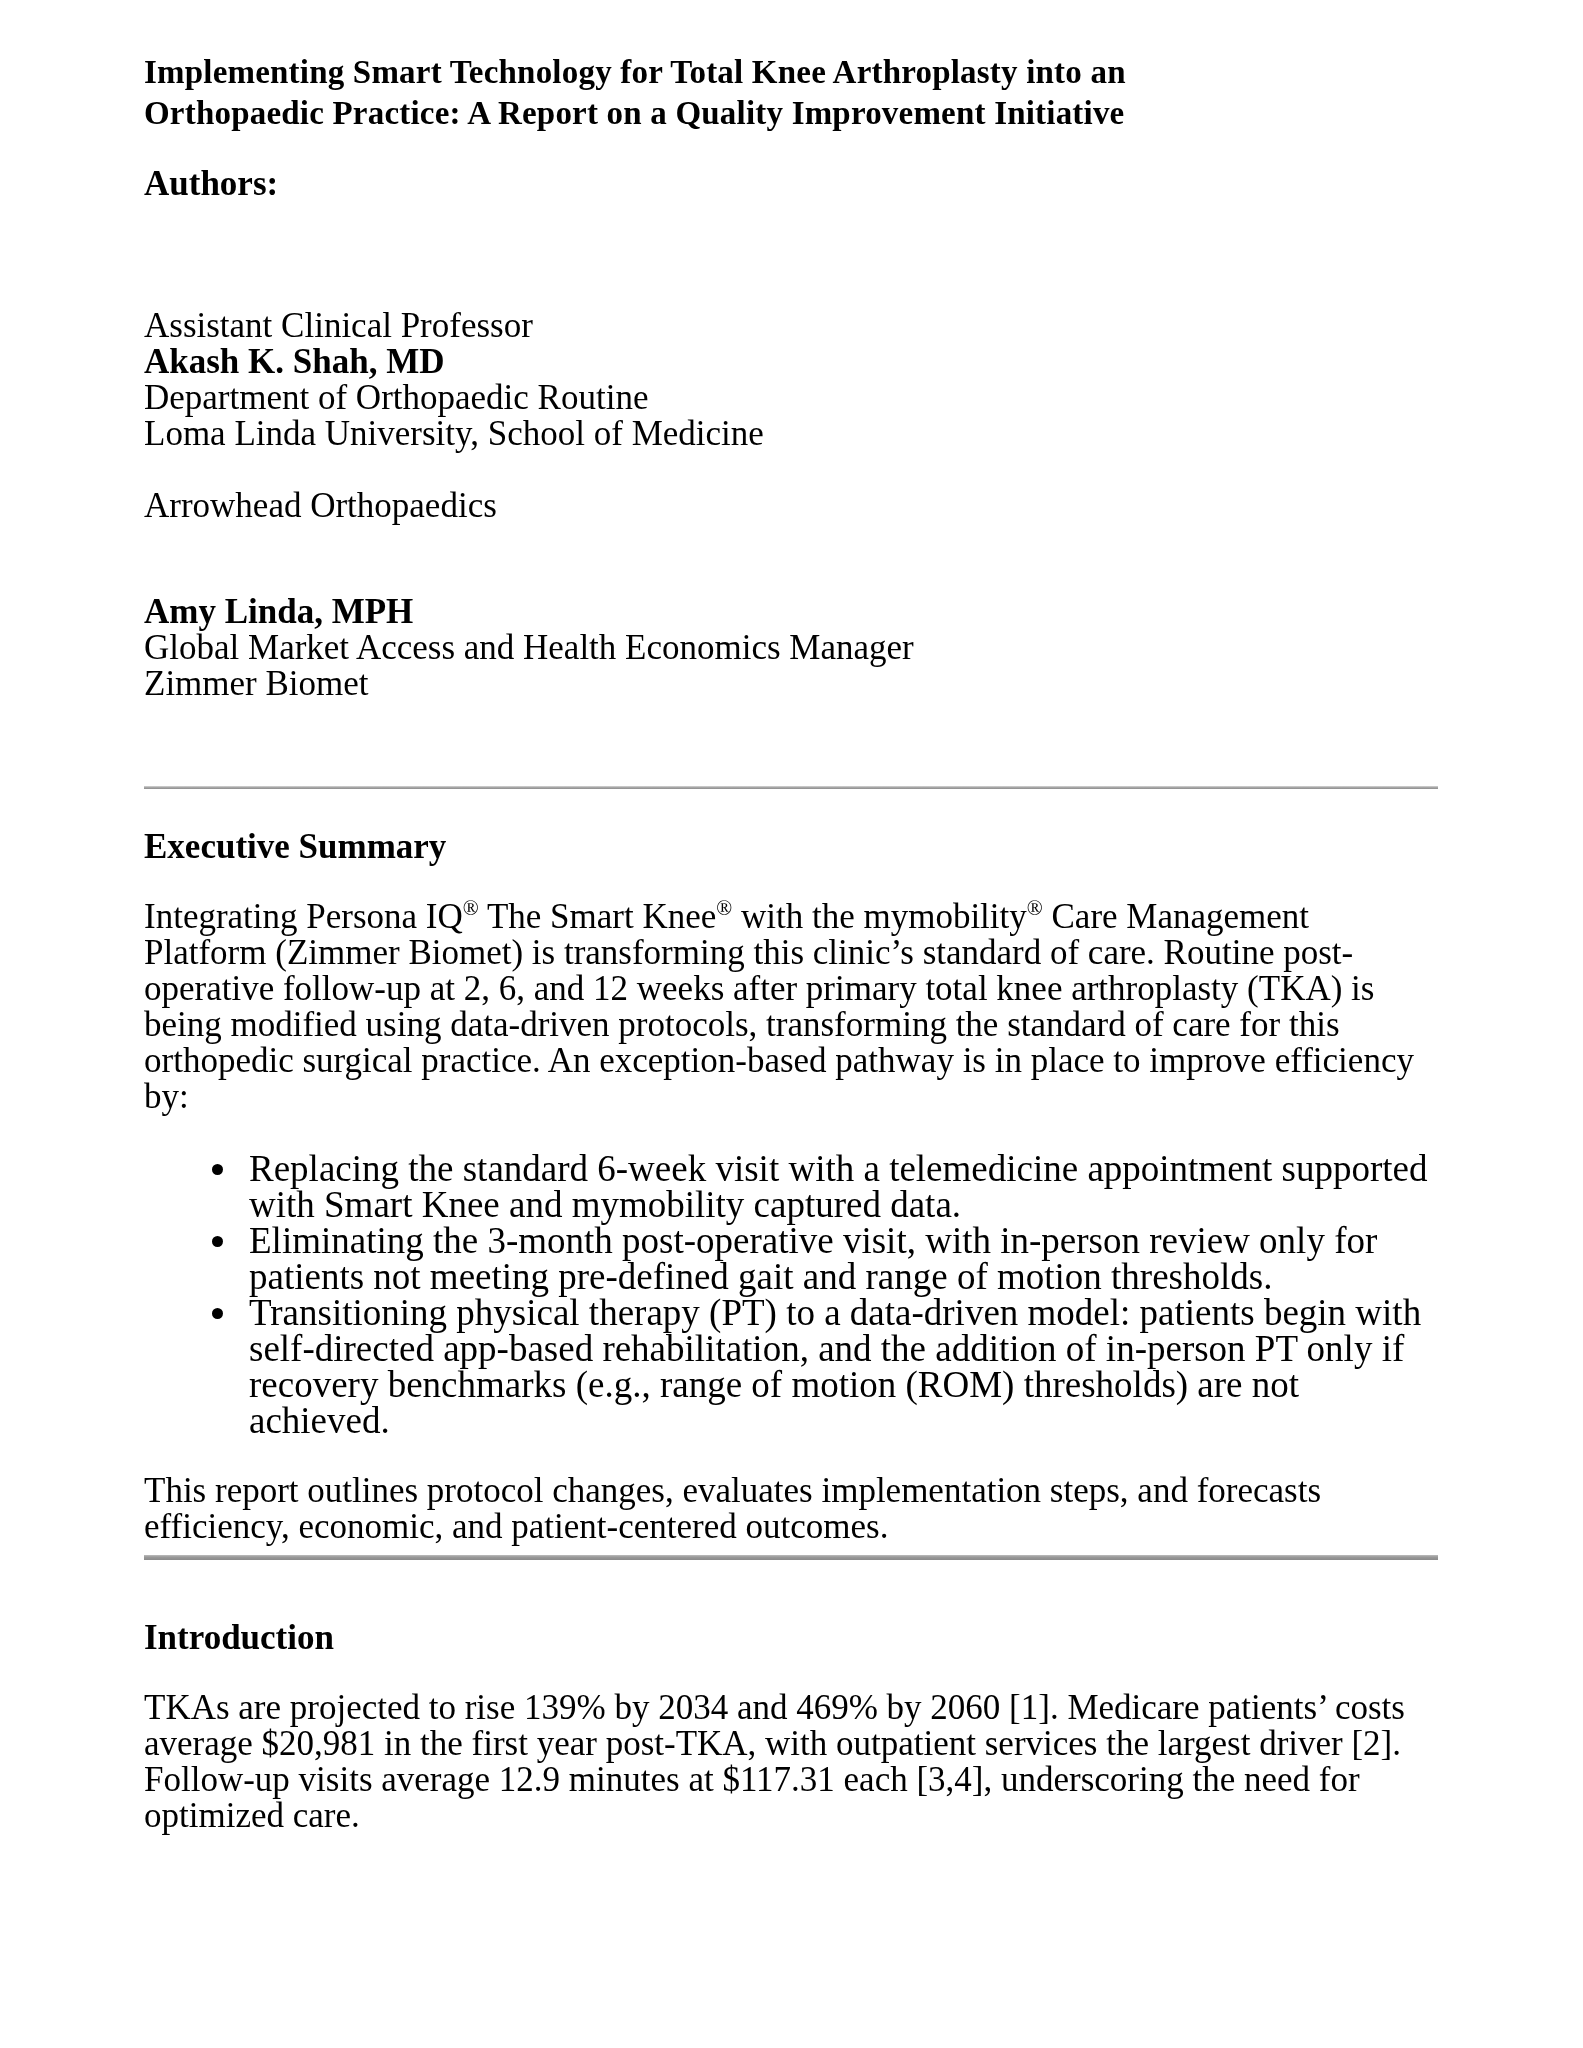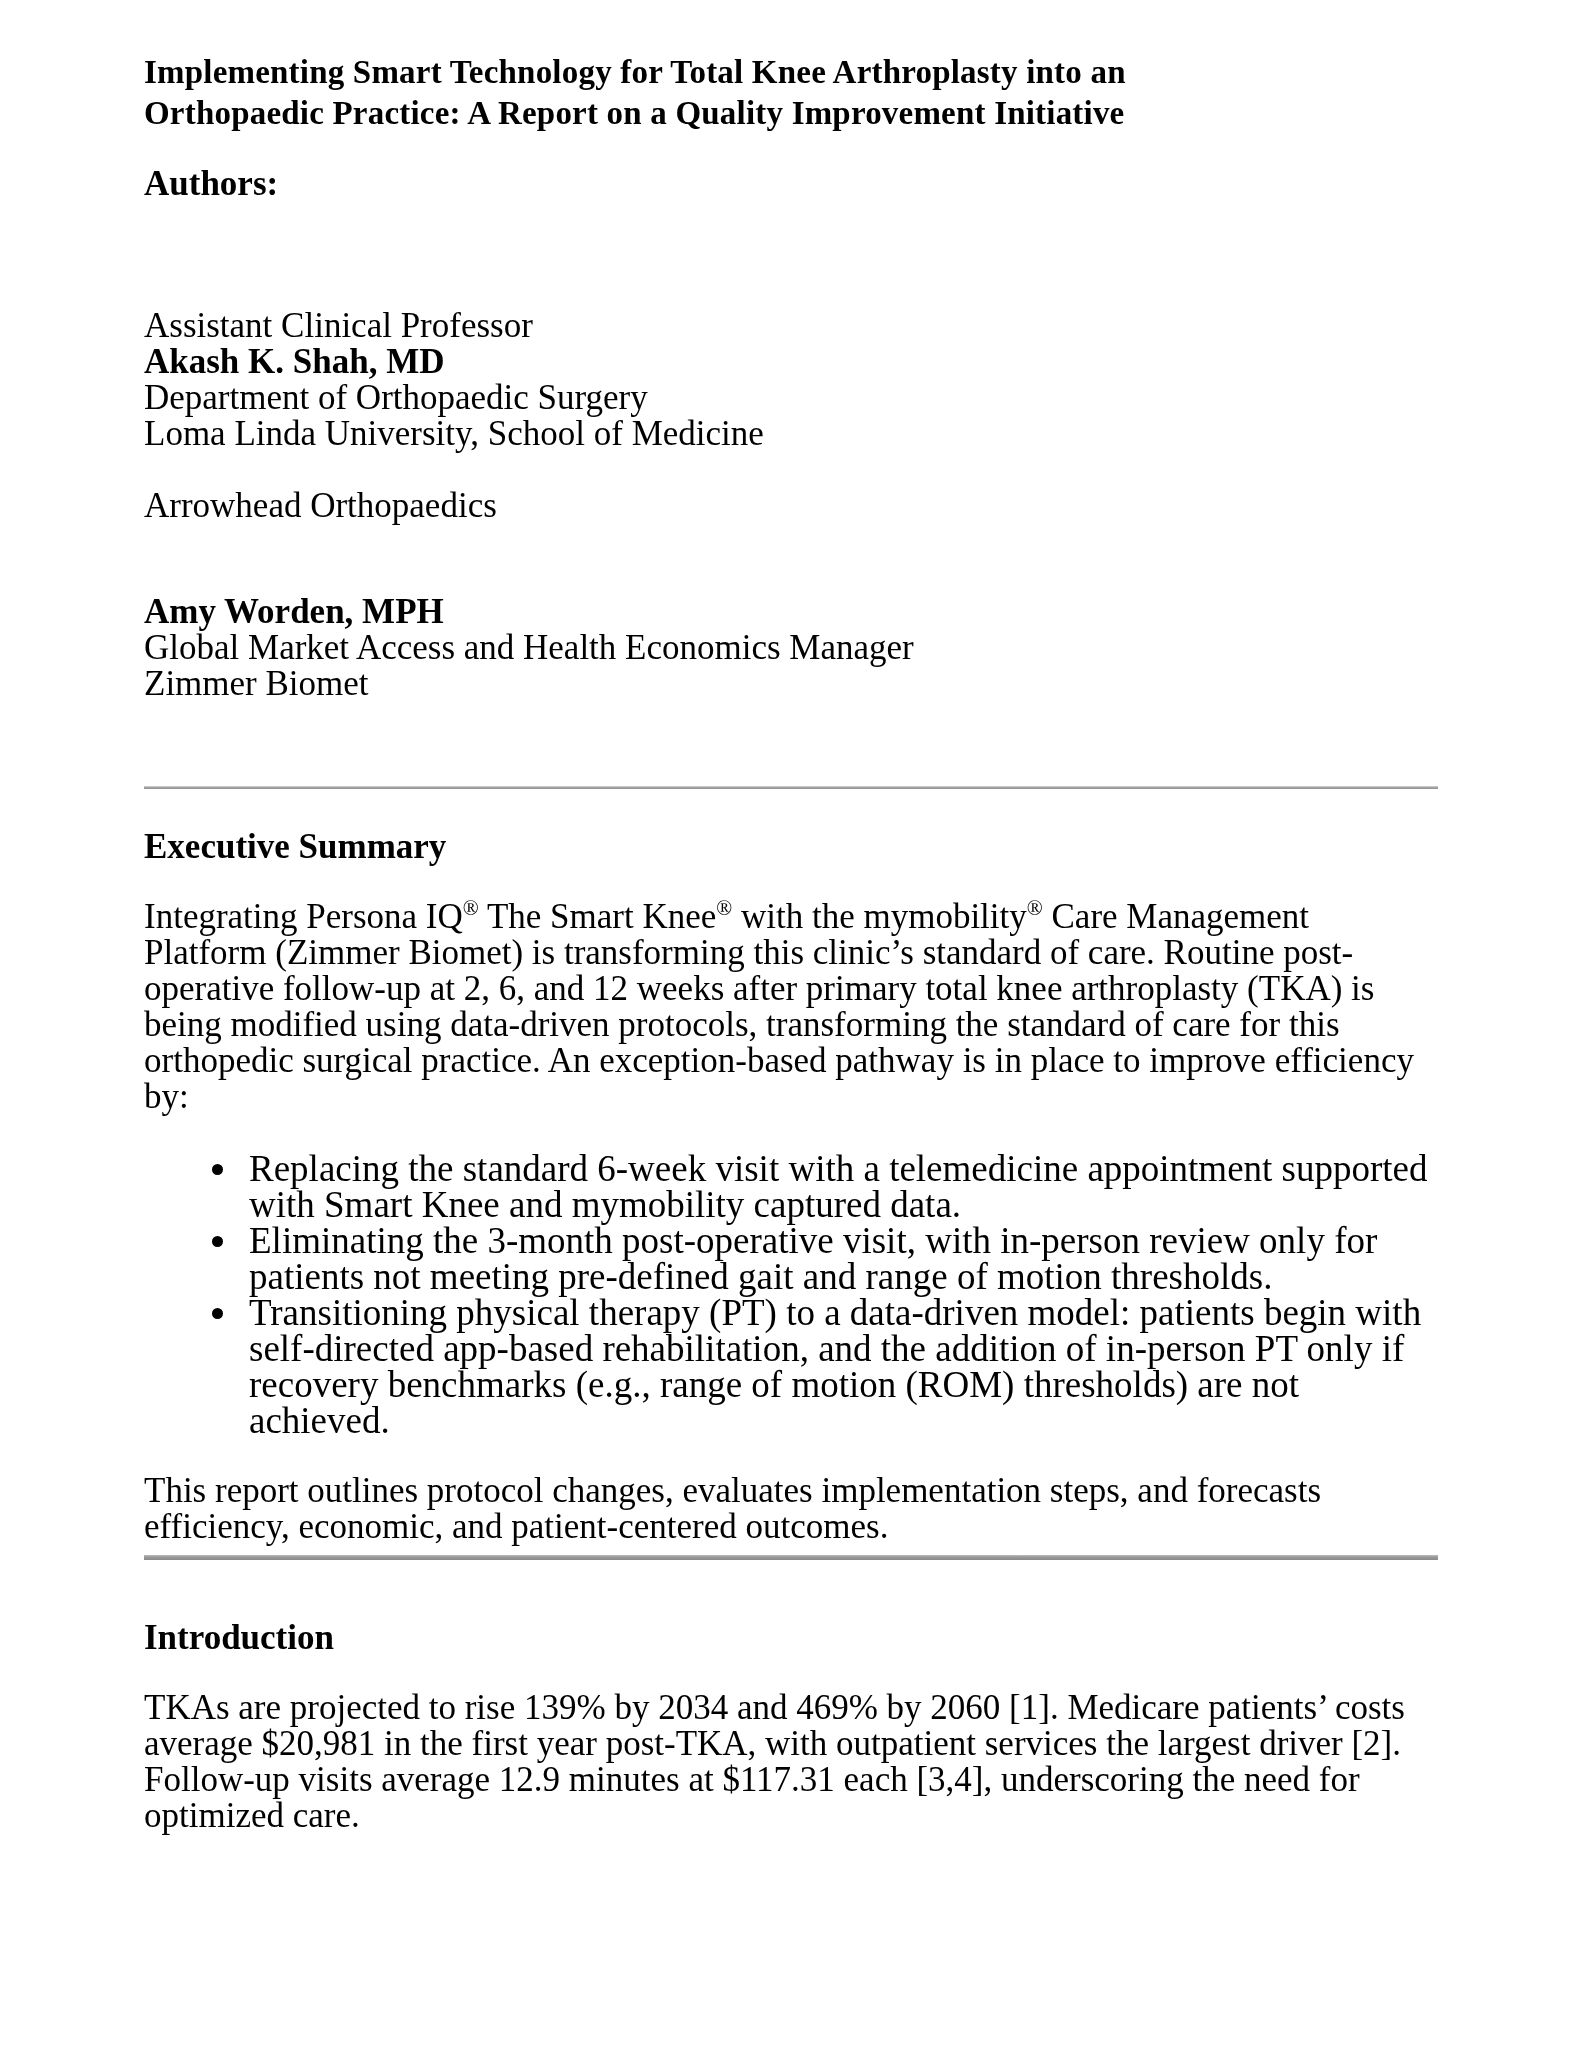--- a/index.html
+++ b/index.html
@@ -71,29 +71,29 @@
 
 <div class="page">
 
   <h1 class="doc-title">Implementing Smart Technology for Total Knee Arthroplasty into an Orthopaedic Practice: A Report on a Quality Improvement Initiative</h1>
 
   <p class="body-text bold authors-label">Authors:</p>
 
   <section class="author-group-1">
     <p class="body-text">Assistant Clinical Professor</p>
     <p class="body-text bold">Akash K. Shah, MD</p>
-    <p class="body-text">Department of Orthopaedic Surgery</p>
+    <p class="body-text">Department of Orthopaedic Routine</p>
     <p class="body-text">Loma Linda University, School of Medicine</p>
     <div class="affil-secondary">
       <p class="body-text">Arrowhead Orthopaedics</p>
     </div>
   </section>
 
   <section class="author-group-2">
-    <p class="body-text bold">Amy Worden, MPH</p>
+    <p class="body-text bold">Amy Linda, MPH</p>
     <p class="body-text">Global Market Access and Health Economics Manager</p>
     <p class="body-text">Zimmer Biomet</p>
   </section>
 
   <hr class="divider-thin">
 
   <section>
     <h2 class="body-text bold section-heading" style="margin-bottom:0;">Executive Summary</h2>
 
     <p class="body-text paragraph"><span>Integrating Persona IQ</span><sup>®</sup><span> The Smart Knee</span><sup>®</sup><span> with the mymobility</span><sup>®</sup><span> Care Management Platform (Zimmer Biomet) is transforming this clinic’s standard of care. Routine post-operative follow-up at 2, 6, and 12 weeks after primary total knee arthroplasty (TKA) is being modified using data-driven protocols, transforming the standard of care for this orthopedic surgical practice. An exception-based pathway is in place to improve efficiency by:</span></p>

